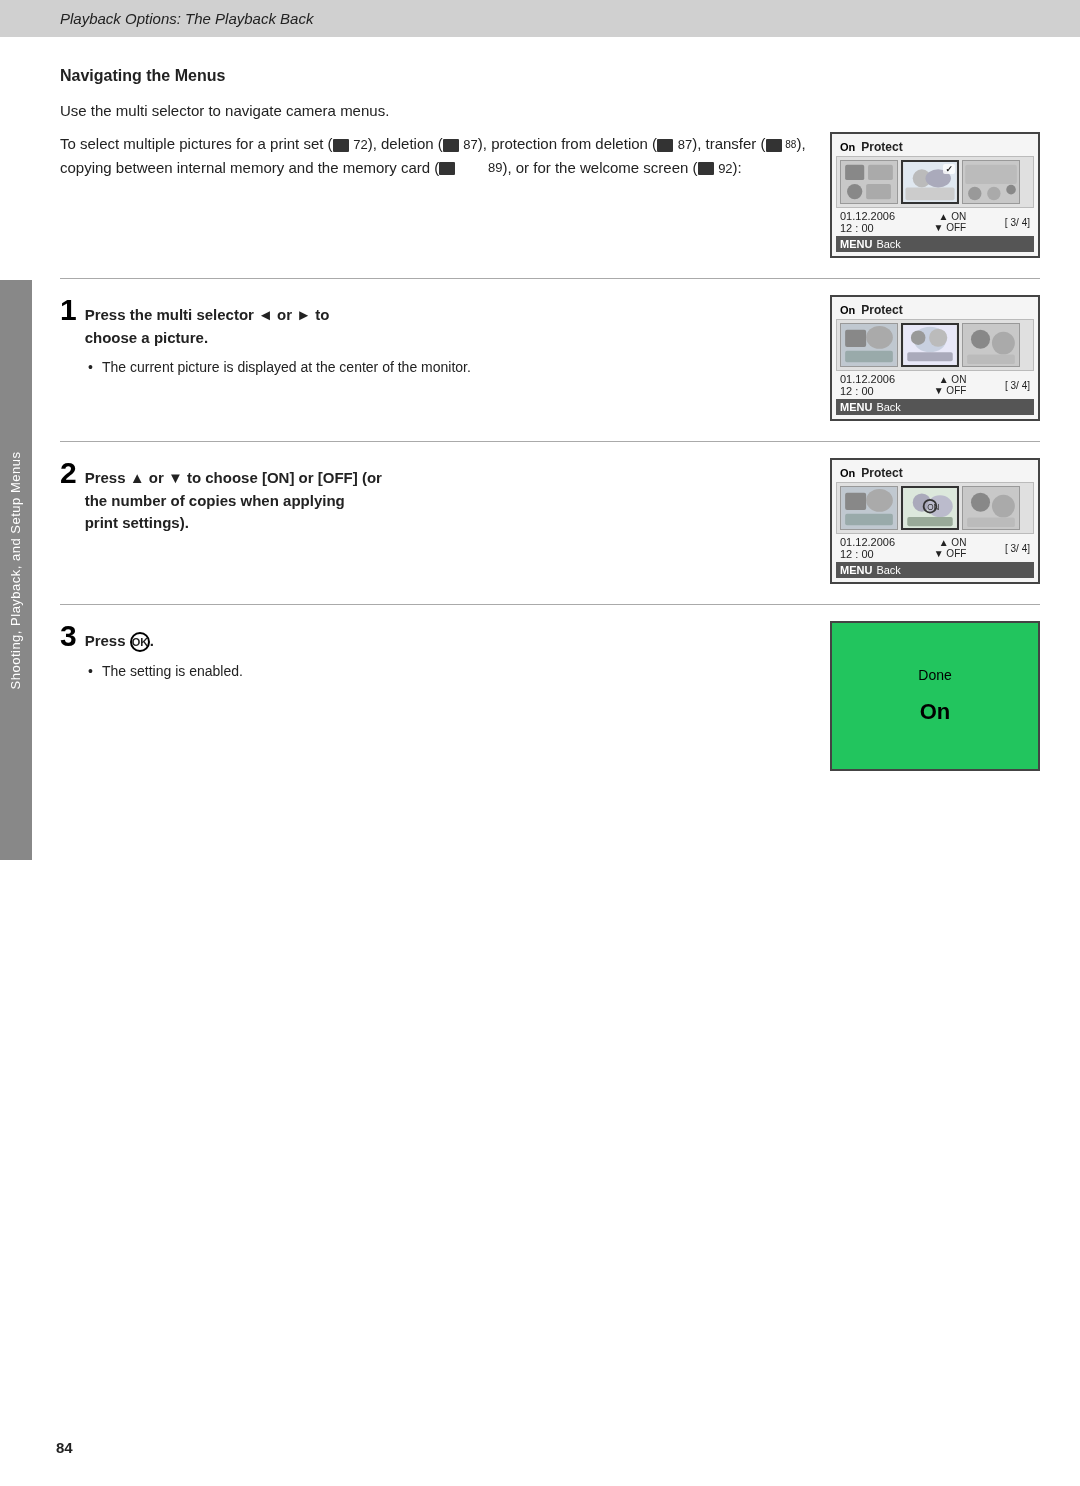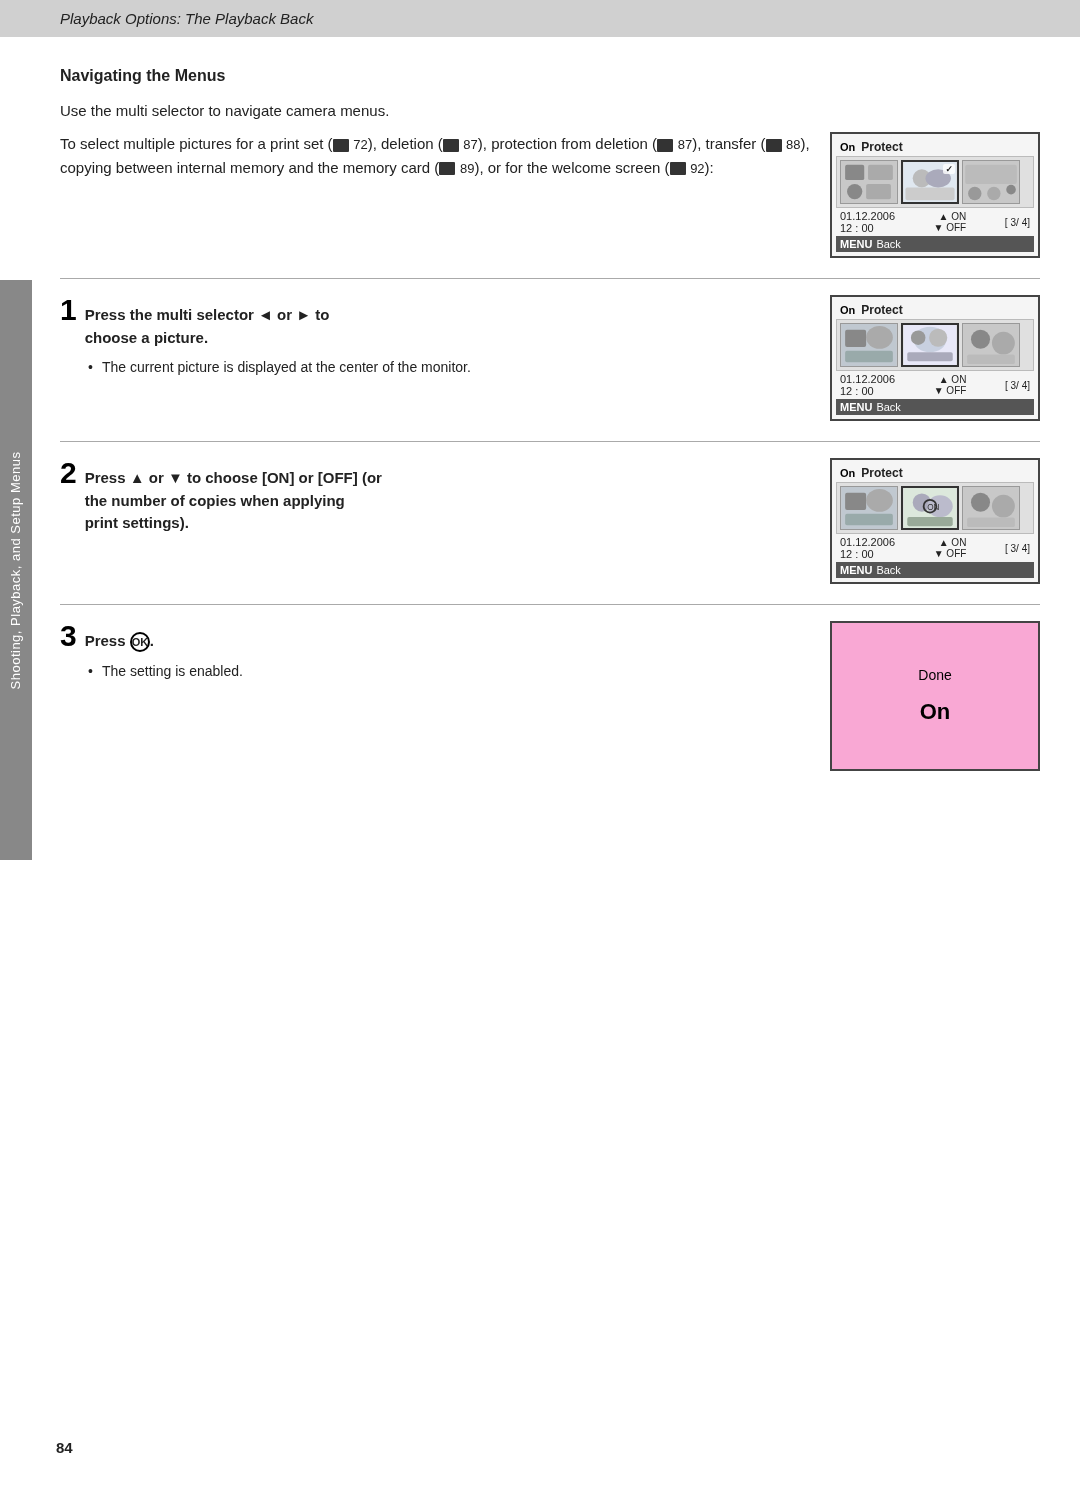--- a/index.html
+++ b/index.html
@@ -199,21 +199,21 @@
       font-size: 11px;
       padding: 2px 4px;
       display: flex;
       align-items: flex-start;
       gap: 4px;
     }
 
     
     .done-screen {
       border: 2px solid #444;
-      background: #f9a8d4;
+      background: #22c55e;
       width: 210px;
       height: 150px;
       display: flex;
       flex-direction: column;
       align-items: center;
       justify-content: center;
       gap: 16px;
     }
 
     .done-text {
@@ -264,22 +264,22 @@
   <div class="section-title">Navigating the Menus</div>
 
   <p class="intro-para">Use the multi selector to navigate camera menus.</p>
 
   <div class="step-row">
     <div class="step-left">
       <p class="intro-para">
         To select multiple pictures for a print set (<span style="display:inline-block;width:16px;height:13px;background:#333;border-radius:1px;vertical-align:middle;margin-right:1px;"></span><span style="font-size:13px;vertical-align:middle;"> 72</span>),
         deletion (<span style="display:inline-block;width:16px;height:13px;background:#333;border-radius:1px;vertical-align:middle;margin-right:1px;"></span><span style="font-size:13px;vertical-align:middle;"> 87</span>),
         protection from deletion (<span style="display:inline-block;width:16px;height:13px;background:#333;border-radius:1px;vertical-align:middle;margin-right:1px;"></span><span style="font-size:13px;vertical-align:middle;"> 87</span>),
-        transfer (<span style="display:inline-block;width:16px;height:13px;background:#333;border-radius:1px;vertical-align:middle;margin-right:1px;"></span><span style="font-size:13px;vertical-align:middle;"> 88</span>), copying between internal memory
-        and the memory card (<span style="display:inline-block;width:16px;height:13px;background:#333;border-radius:1px;vertical-align:middle;margin-right:1px;"></span><span style="font-size:13px;vertical-align:middle;"> 89</span>),
+        transfer (<span style="display:inline-block;width:16px;height:13px;background:#333;border-radius:1px;vertical-align:middle;margin-right:1px;"></span><span style="font-size:10px;vertical-align:middle;"> 88</span>), copying between internal memory
+        and the memory card (<span style="display:inline-block;width:16px;height:13px;background:#333;border-radius:1px;vertical-align:middle;margin-right:1px;"></span><span style="font-size:13px;vertical-align:middle;margin-left:28px;"> 89</span>),
         <span>or</span> for the welcome screen (<span style="display:inline-block;width:16px;height:13px;background:#333;border-radius:1px;vertical-align:middle;margin-right:1px;"></span><span style="font-size:13px;vertical-align:middle;"> 92</span>):
       </p>
     </div>
     <div class="step-right">
 
       <div class="camera-screen">
         <div class="camera-screen-header">
           <span class="on-icon">On</span>
           <span>Protect</span>
         </div>

